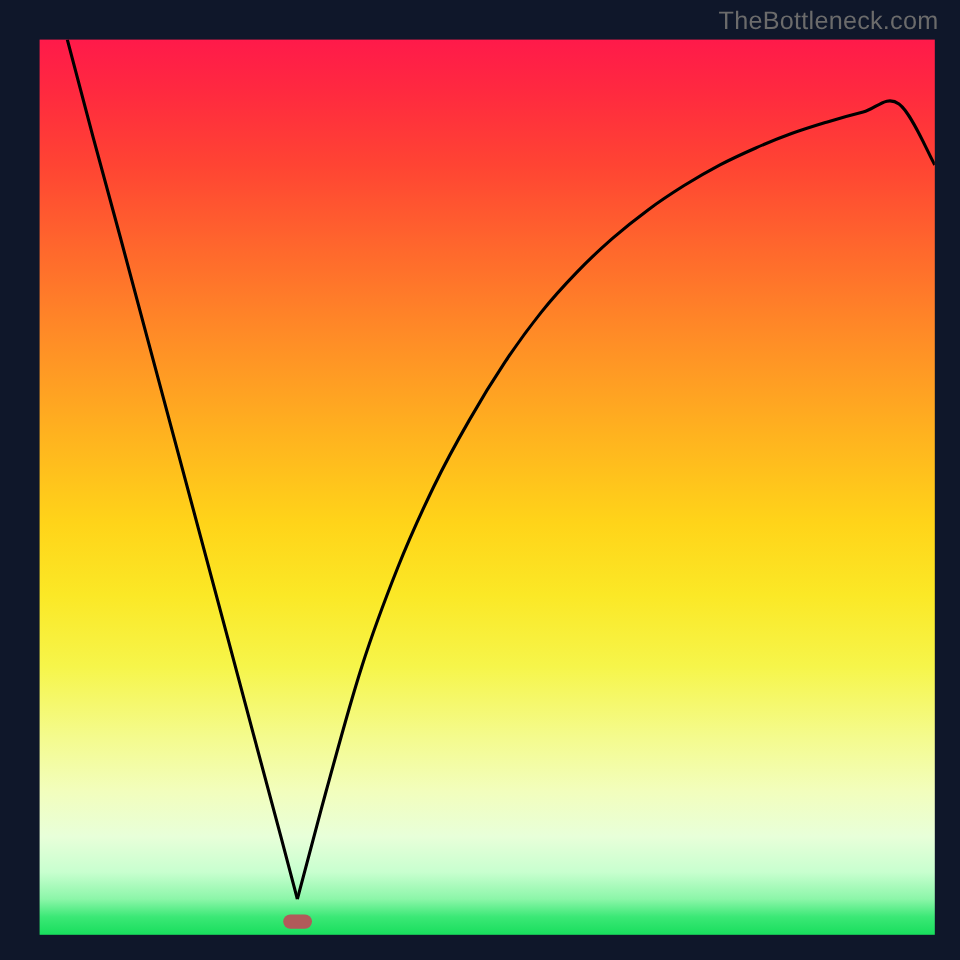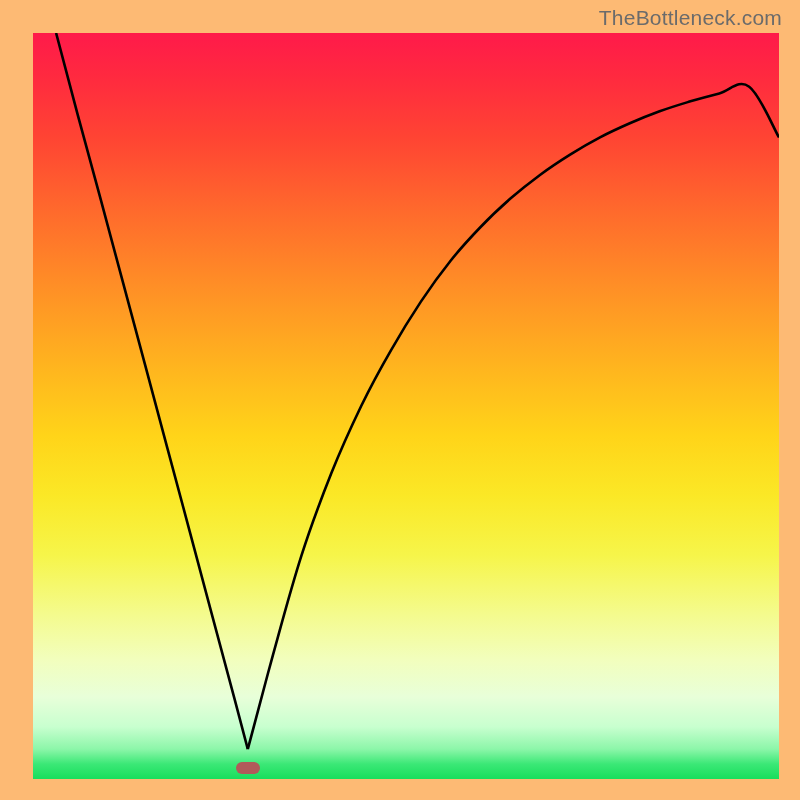--- a/index.html
+++ b/index.html
@@ -7,21 +7,21 @@
     width: 800px;
     height: 800px;
     background: #000;
     position: relative;
     font-family: Arial, sans-serif;
     overflow: hidden;
   }
   .frame {
     position: absolute;
     inset: 0;
-    background: #fdba74;
+    background: #0f172a;
   }
   .plot-area {
     position: absolute;
     left: 33px;
     top: 33px;
     width: 746px;
     height: 746px;
     background: linear-gradient(to bottom,
       #ff1a4a 0%,
       #ff2a3f 6%,

